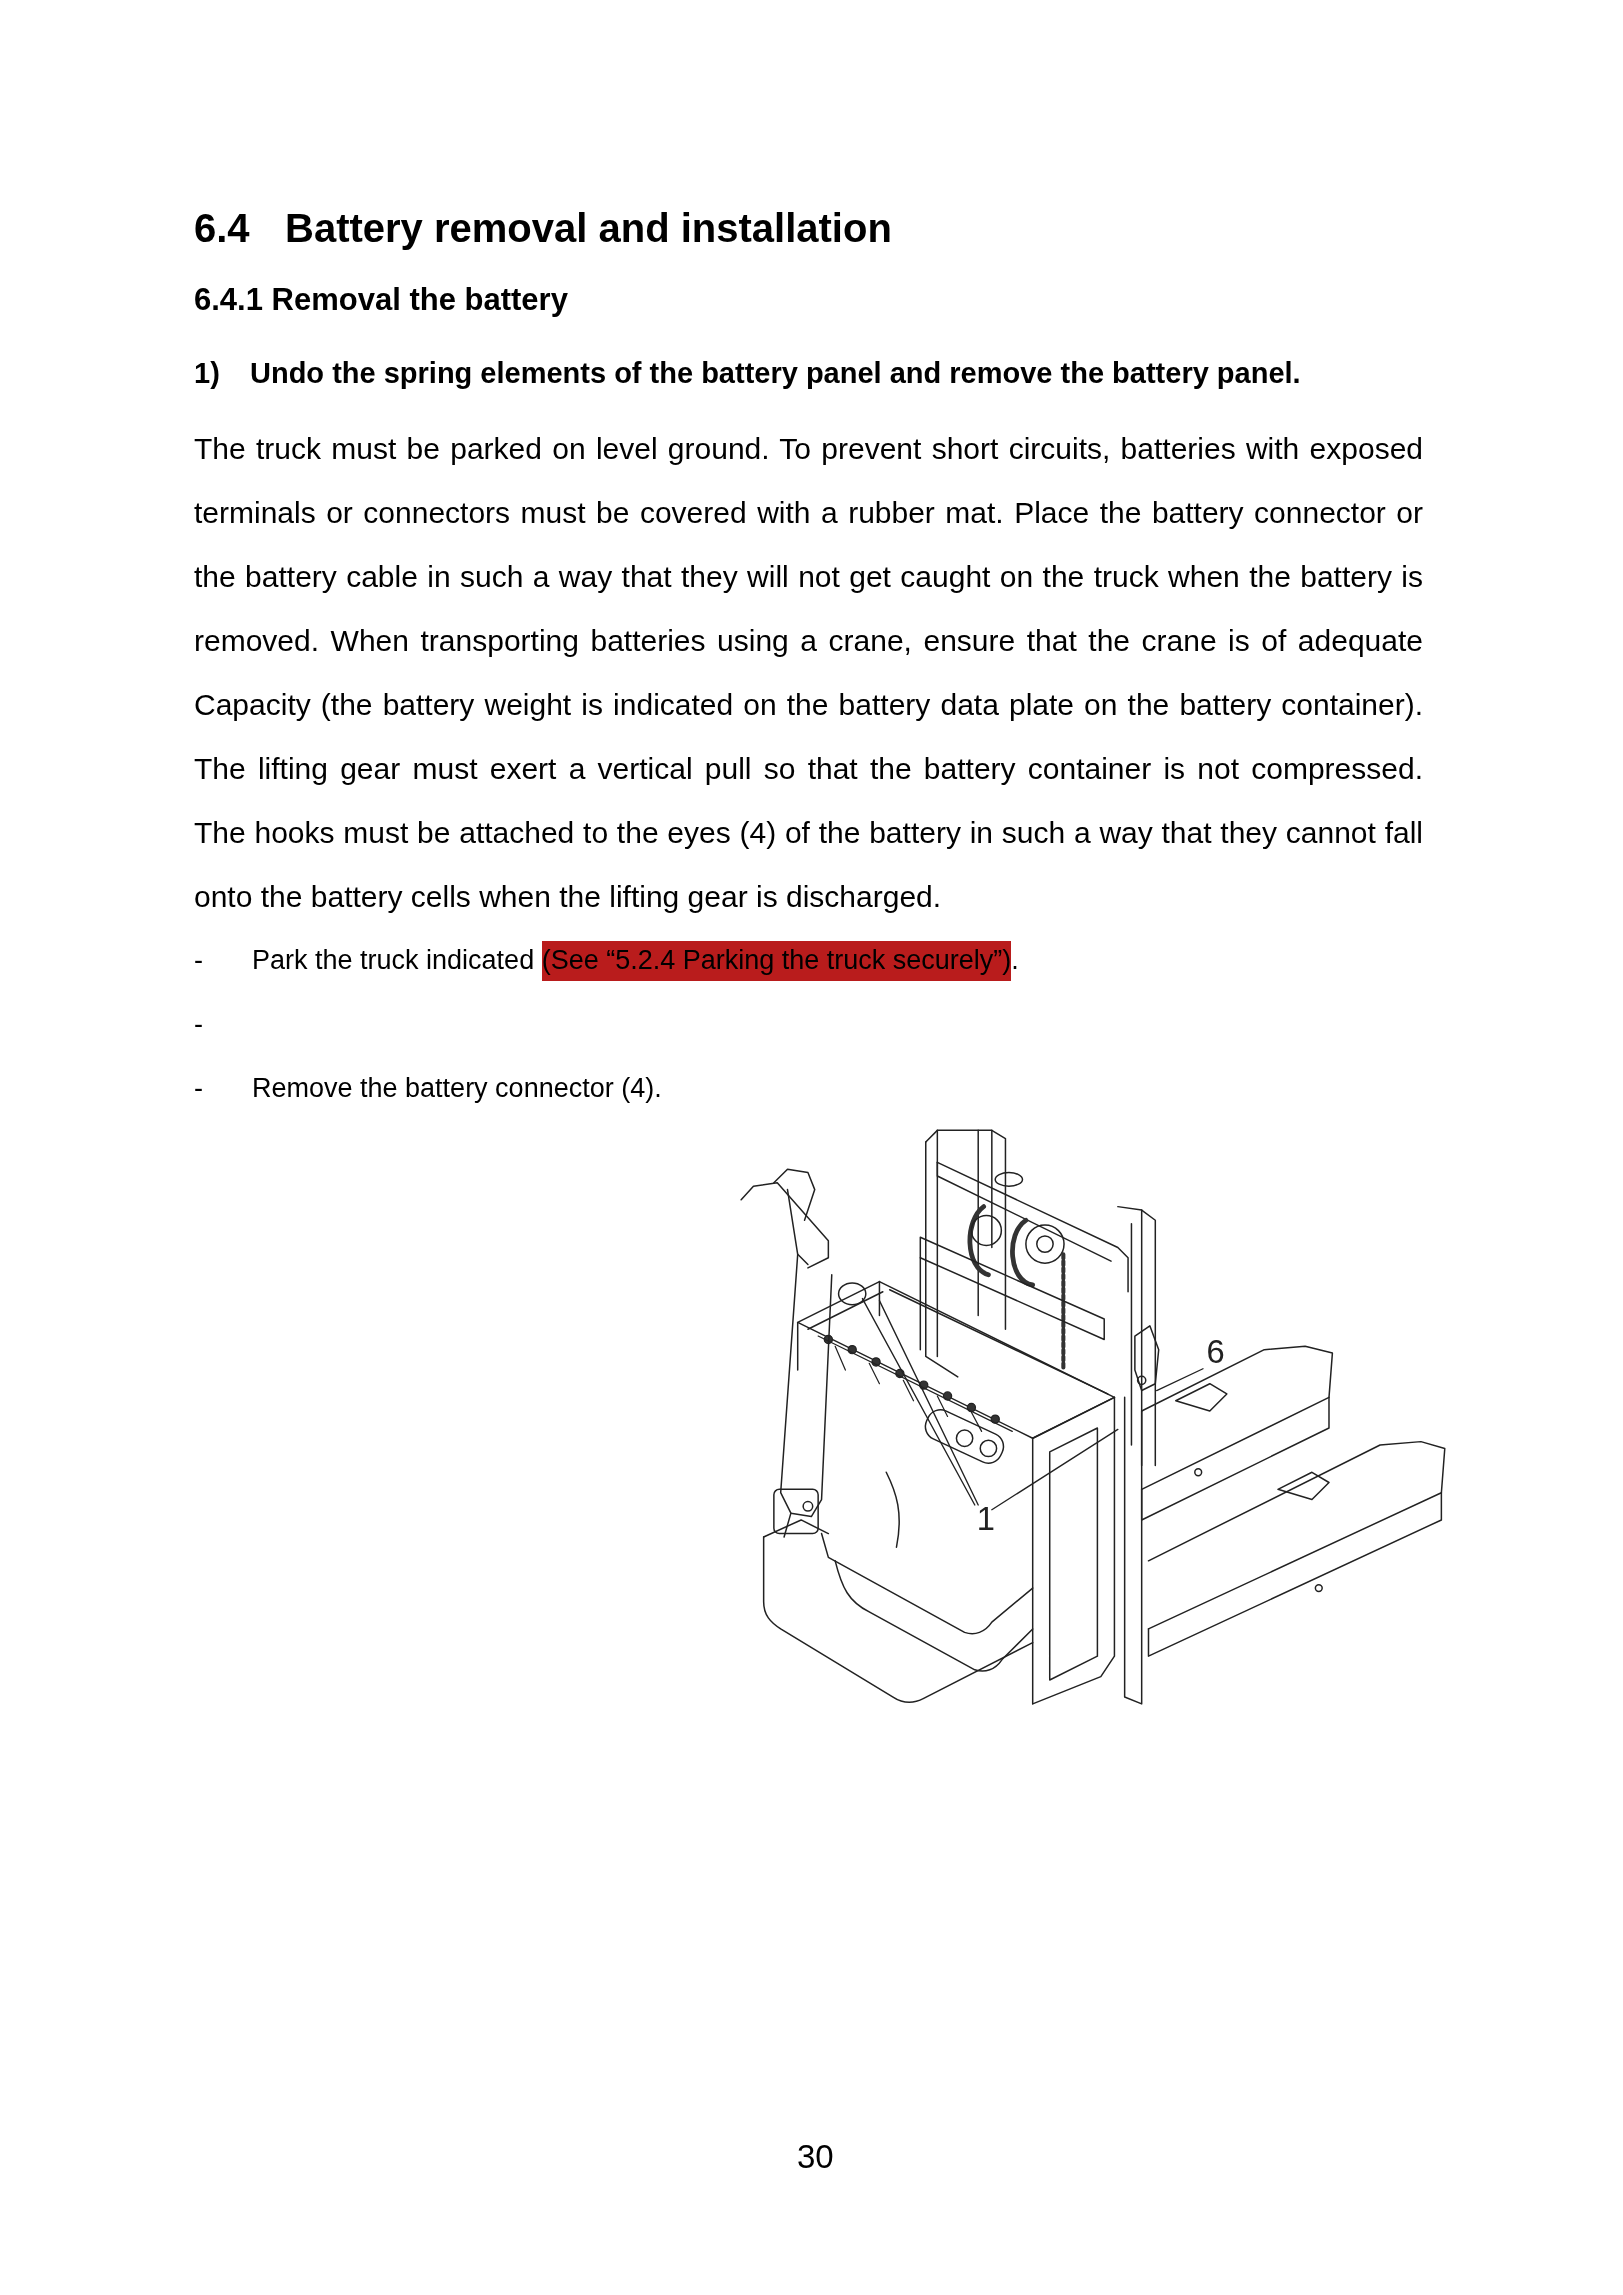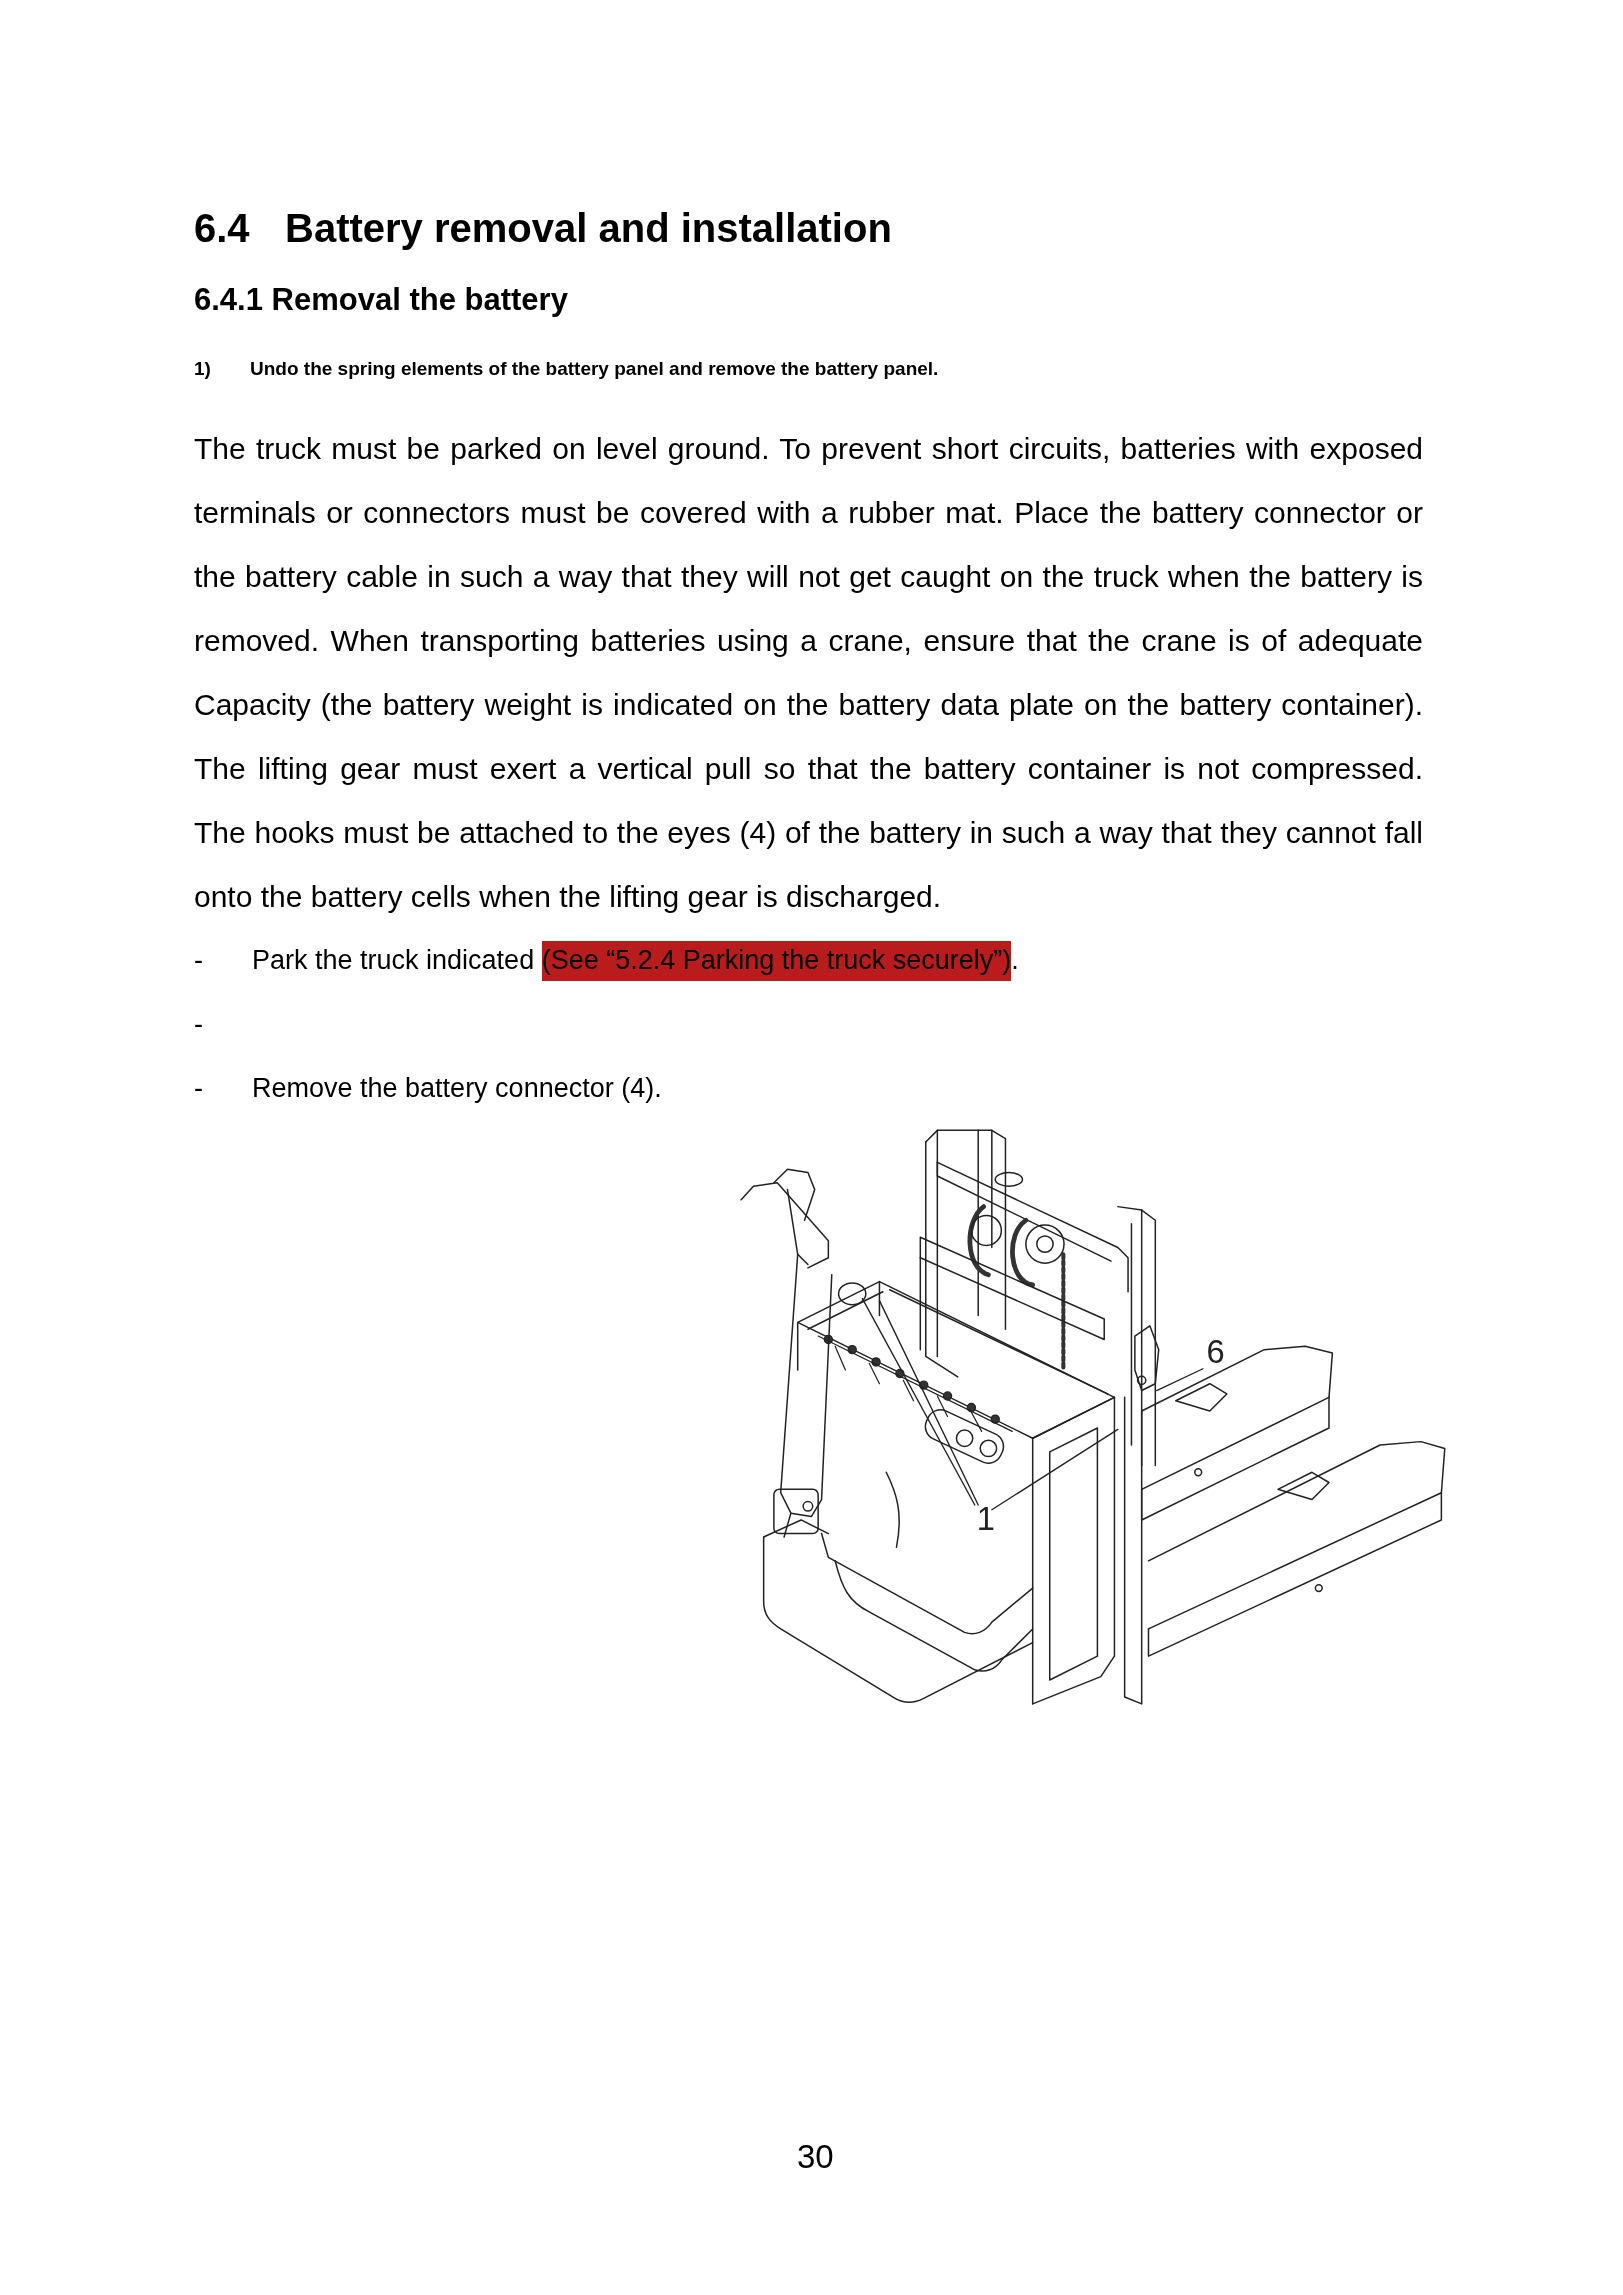--- a/index.html
+++ b/index.html
@@ -2,21 +2,21 @@
 <html style="font-size:11px"><head>
 <meta charset="utf-8">
 <style>
   html, body { margin: 0; padding: 0; background: #ffffff; }
   body { width: 1623px; height: 2295px; position: relative; overflow: hidden;
          font-family: "Liberation Sans", sans-serif; color: #000; }
   .abs { position: absolute; }
   .h1 { left: 194px; top: 208px; font-size: 40px; font-weight: bold; line-height: 1; white-space: nowrap; }
   .h1 .num { display: inline-block; width: 91px; }
   .h2 { left: 194px; top: 284px; font-size: 31px; font-weight: bold; line-height: 1; white-space: nowrap; }
-  .step { left: 194px; top: 359px; font-size: 19px; font-weight: bold; line-height: 1; white-space: nowrap; }
+  .step { left: 194px; top: 359px; font-size: 29px; font-weight: bold; line-height: 1; white-space: nowrap; }
   .step .num { display: inline-block; width: 56px; }
   .para { left: 194px; top: 417px; width: 1229px; font-size: 30px; line-height: 64px; text-align: justify; text-align-last: left; }
   .bullets { left: 194px; top: 928px; width: 1227px; font-size: 27px; line-height: 64px; }
   .bullet { display: flex; white-space: nowrap; }
   .bullet .dash { width: 58px; }
   .hl { background: #b91c1c; padding: 4.1px 0 5.5px 0; }
   .figure { left: 733px; top: 1111px; width: 722px; height: 634px; }
   .pageno { left: 797px; top: 2140px; font-size: 33px; line-height: 1; }
 </style>
 </head>

